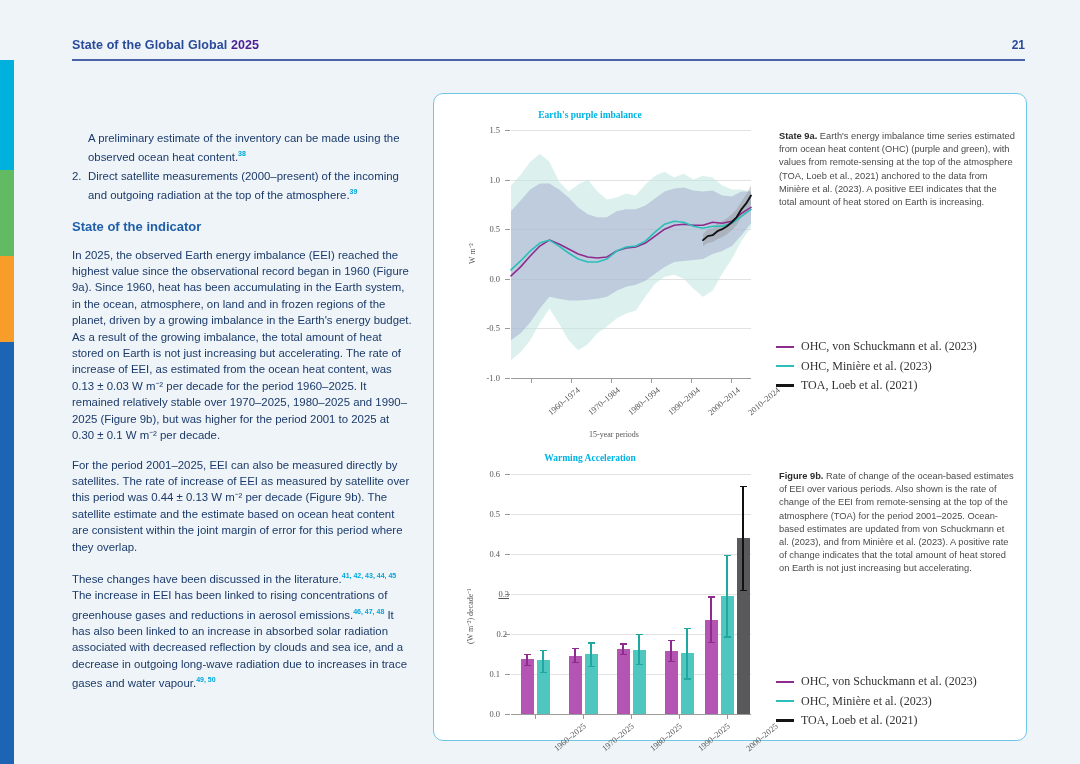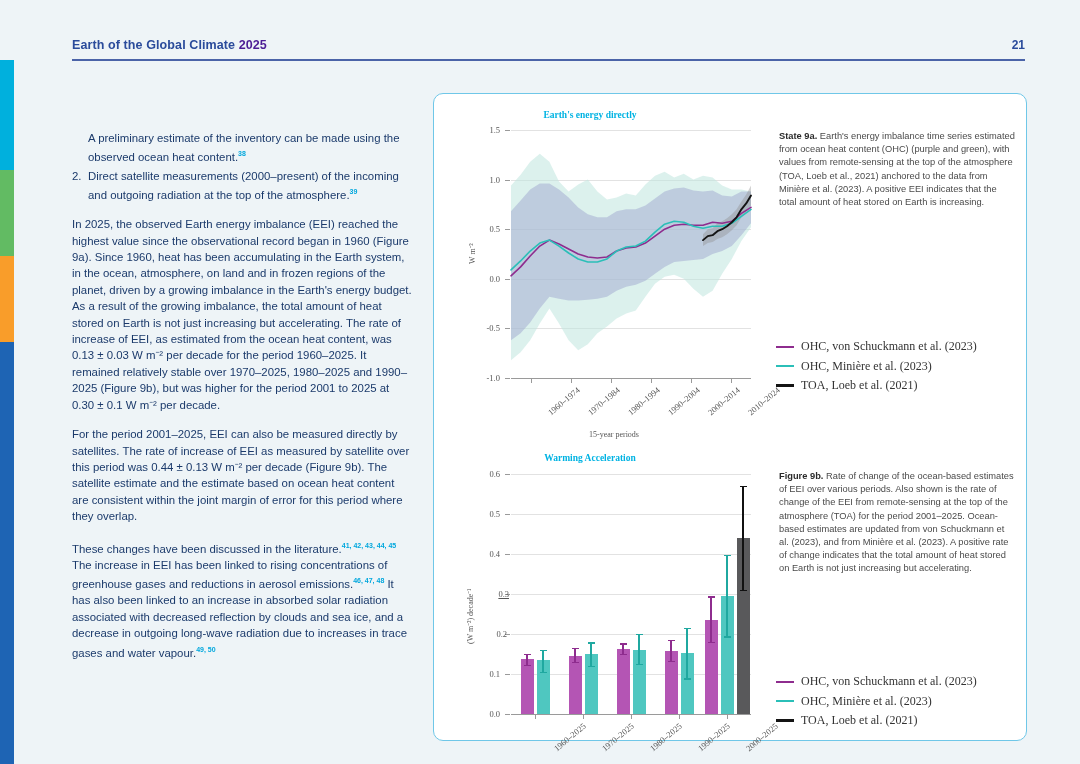--- a/index.html
+++ b/index.html
@@ -99,48 +99,49 @@
 
 <div id="color-rail">
   <div style="height:110px;background:#00b0dd"></div>
   <div style="height:86px;background:#62bb63"></div>
   <div style="height:86px;background:#f99d2a"></div>
   <div style="height:424px;background:#1e64b4"></div>
 </div>
 
 <div id="page-header">
   <div id="header-title">
-    <span>Earth of the Global Climate</span>
+    <span>State of the Global Global</span>
     <span class="yr">2025</span>
   </div>
   <div id="page-number">21</div>
 </div>
 <div id="header-rule"></div>
 
 <div id="text-column">
   <p class="lead-in">
     <span>A preliminary estimate of the inventory can be made using the observed ocean heat content.</span><sup>38</sup>
   </p>
   <div class="list-item">
     <span class="list-num">2.</span>
     <span class="list-body"><span>Direct satellite measurements (2000–present) of the incoming and outgoing radiation at the top of the atmosphere.</span><sup>39</sup></span>
   </div>
 
+  <h2 class="section-heading">State of the indicator</h2>
 
   <p>In 2025, the observed Earth energy imbalance (EEI) reached the highest value since the observational record began in 1960 (Figure 9a). Since 1960, heat has been accumulating in the Earth system, in the ocean, atmosphere, on land and in frozen regions of the planet, driven by a growing imbalance in the Earth's energy budget. As a result of the growing imbalance, the total amount of heat stored on Earth is not just increasing but accelerating. The rate of increase of EEI, as estimated from the ocean heat content, was 0.13 ± 0.03 W m⁻² per decade for the period 1960–2025. It remained relatively stable over 1970–2025, 1980–2025 and 1990–2025 (Figure 9b), but was higher for the period 2001 to 2025 at 0.30 ± 0.1 W m⁻² per decade.</p>
   <p>For the period 2001–2025, EEI can also be measured directly by satellites. The rate of increase of EEI as measured by satellite over this period was 0.44 ± 0.13 W m⁻² per decade (Figure 9b). The satellite estimate and the estimate based on ocean heat content are consistent within the joint margin of error for this period where they overlap.</p>
   <p>
     <span>These changes have been discussed in the literature.</span><sup>41, 42, 43, 44, 45</sup><span> The increase in EEI has been linked to rising concentrations of greenhouse gases and reductions in aerosol emissions.</span><sup>46, 47, 48</sup><span> It has also been linked to an increase in absorbed solar radiation associated with decreased reflection by clouds and sea ice, and a decrease in outgoing long-wave radiation due to increases in trace gases and water vapour.</span><sup>49, 50</sup>
   </p>
 </div>
 
 <div id="figure-card">
 
   <div class="fig-block" style="top:0;height:340px;">
-    <div class="chart-title" style="top:16px;left:-140px;">Earth's energy directly</div>
+    <div class="chart-title" style="top:16px;left:-140px;">Earth's purple imbalance</div>
 
     <div id="plot9a" class="plot-area" style="left:77px; top:36px; width:240px; height:248px;">
         <div class="gridline" style="top: 248px;"></div>
         <div class="tickmark" style="top: 248px; left: -6px;"></div>
         <div class="ytick" style="top: 248px; right: 251px;">-1.0</div>
         <div class="gridline" style="top: 198.4px;"></div>
         <div class="tickmark" style="top: 198.4px; left: -6px;"></div>
         <div class="ytick" style="top: 198.4px; right: 251px;">-0.5</div>
         <div class="gridline" style="top: 148.8px;"></div>
         <div class="tickmark" style="top: 148.8px; left: -6px;"></div>

